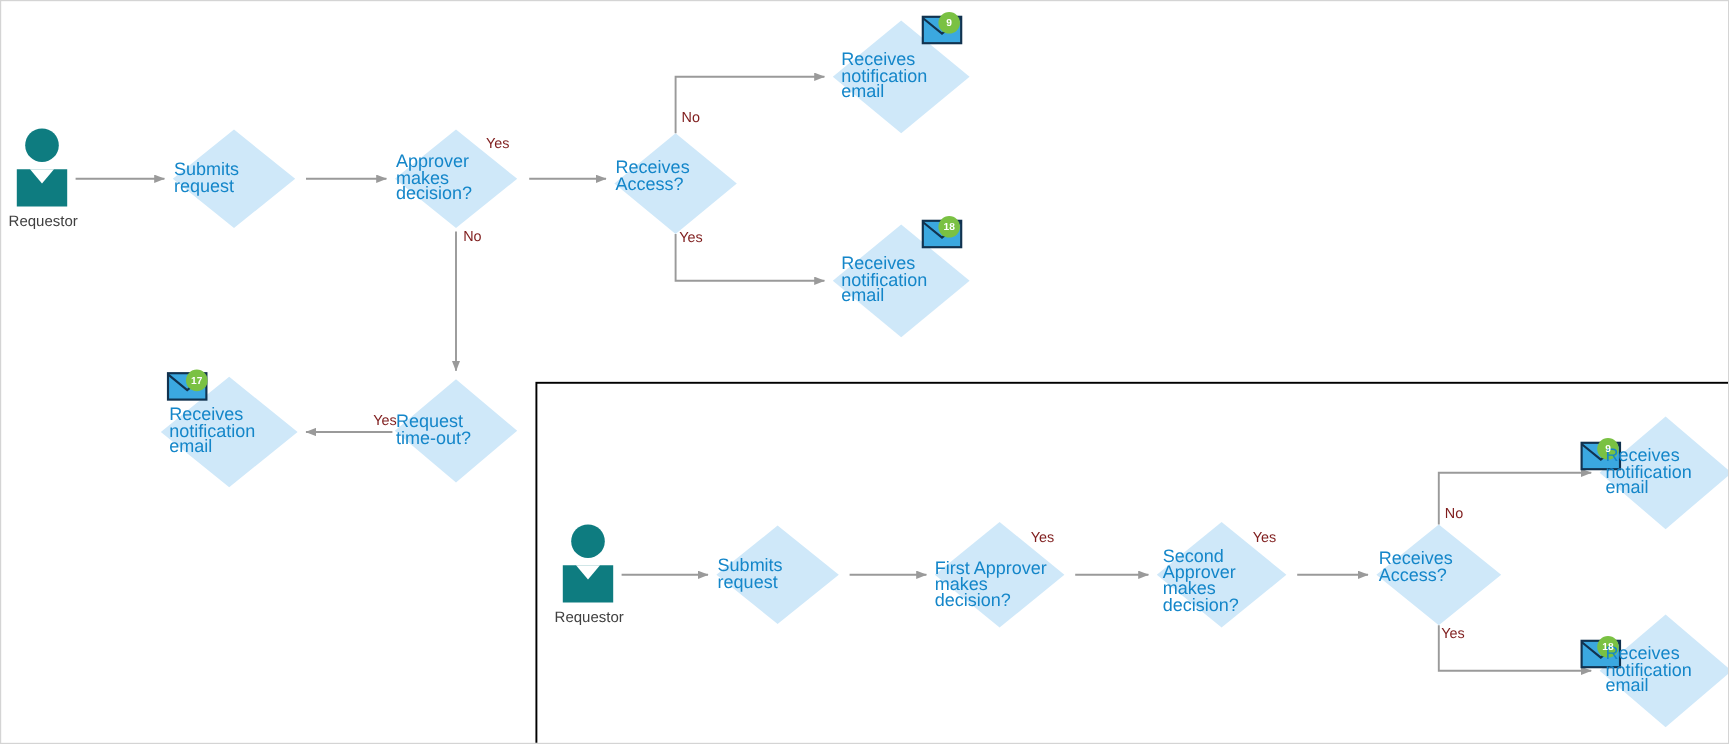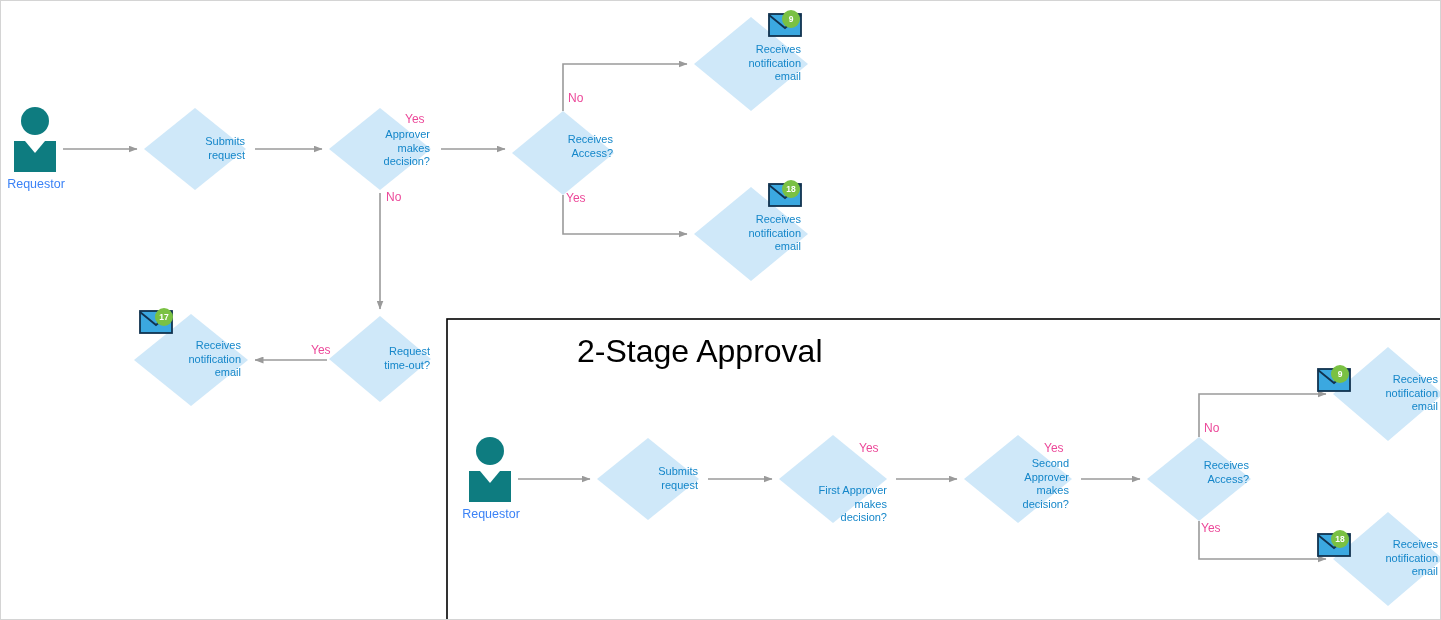--- a/index.html
+++ b/index.html
@@ -16,36 +16,36 @@
     background:#fff;
     overflow:hidden;
   }
   svg.layer{position:absolute;left:0;top:0;width:1441px;height:620px;}
 
   
   .nodeTxt{
     position:absolute;
     color:#1486c9;
     font-family:"Liberation Sans", sans-serif;
-    font-size:11px;
+    font-size:15px;
     line-height:13.5px;
-    text-align:right;
+    text-align:left;
     white-space:pre-line;
     pointer-events:none;
   }
   .edgeLbl{
     position:absolute;
-    color:#ec4899;
+    color:#7f1d1d;
     font-family:"Liberation Sans", sans-serif;
     font-size:12px;
     line-height:13px;
   }
   .personLbl{
     position:absolute;
-    color:#3b82f6;
+    color:#404040;
     font-family:"Liberation Sans", sans-serif;
     font-size:12.5px;
     text-align:center;
   }
   .secTitle{
     position:absolute;
     color:#000000;
     font-family:"Liberation Sans", sans-serif;
     font-size:32px;
     font-weight:400;
@@ -186,28 +186,27 @@
   <div class="edgeLbl" style="left:404px;top:112px;">Yes</div>
   <div class="edgeLbl" style="left:385px;top:190px;">No</div>
   <div class="edgeLbl" style="left:567px;top:91px;">No</div>
   <div class="edgeLbl" style="left:565px;top:191px;">Yes</div>
   <div class="edgeLbl" style="left:310px;top:343px;">Yes</div>
 
   <div class="badge" style="left:783px;top:12px;">9</div>
   <div class="badge" style="left:783px;top:182px;">18</div>
   <div class="badge" style="left:156px;top:310px;">17</div>
 
-  <div class="secTitle" style="left:576px;top:332px;">2-Stage Approval</div>
 
   <div class="personLbl" style="left:455px;top:506px;width:70px;">Requestor</div>
 
   <div class="nodeTxt" style="left:597px;top:464px;width:100px;">Submits
 request</div>
 
-  <div class="nodeTxt" style="left:778px;top:483px;width:108px;">First Approver
+  <div class="nodeTxt" style="left:778px;top:466px;width:108px;">First Approver
 makes
 decision?</div>
 
   <div class="nodeTxt" style="left:968px;top:456px;width:100px;">Second
 Approver
 makes
 decision?</div>
 
   <div class="nodeTxt" style="left:1148px;top:458px;width:100px;">Receives
 Access?</div>

